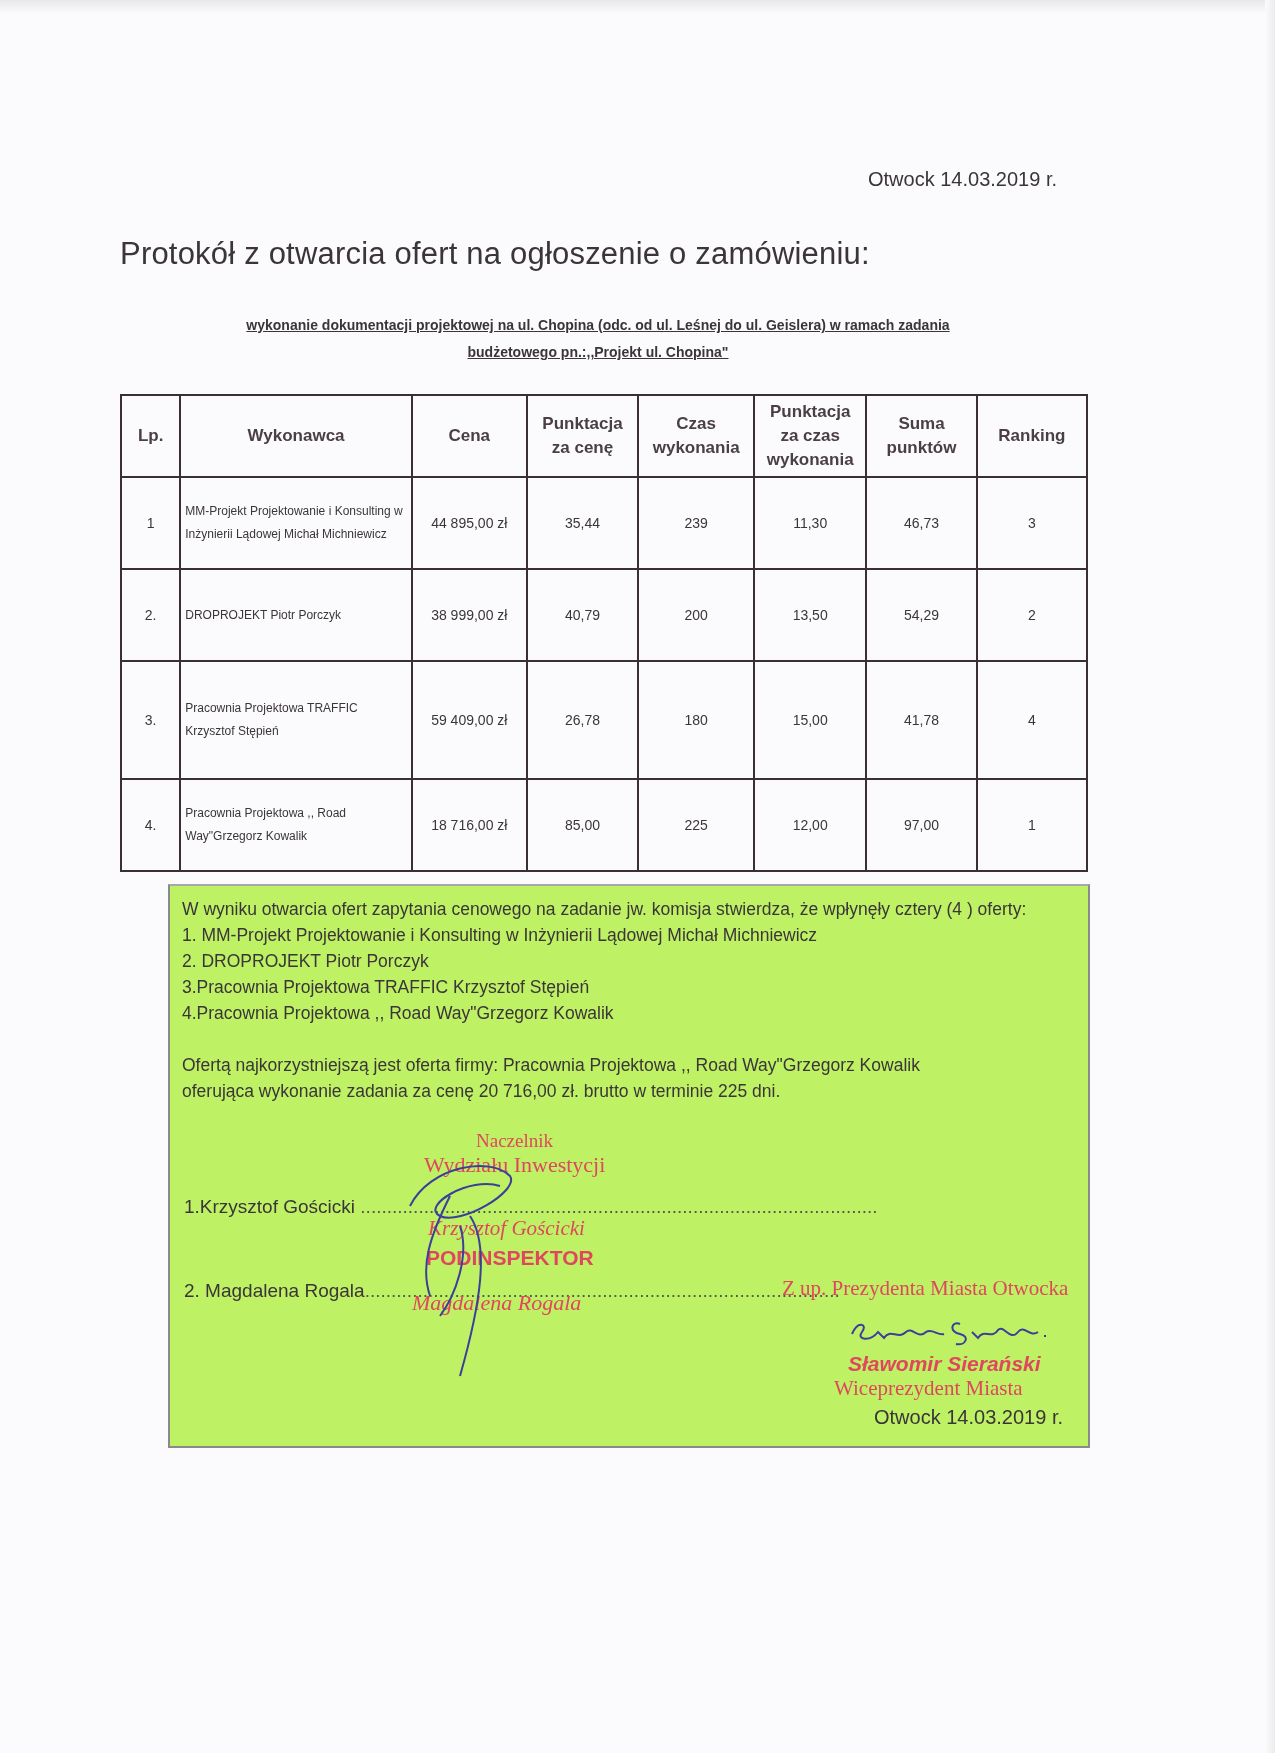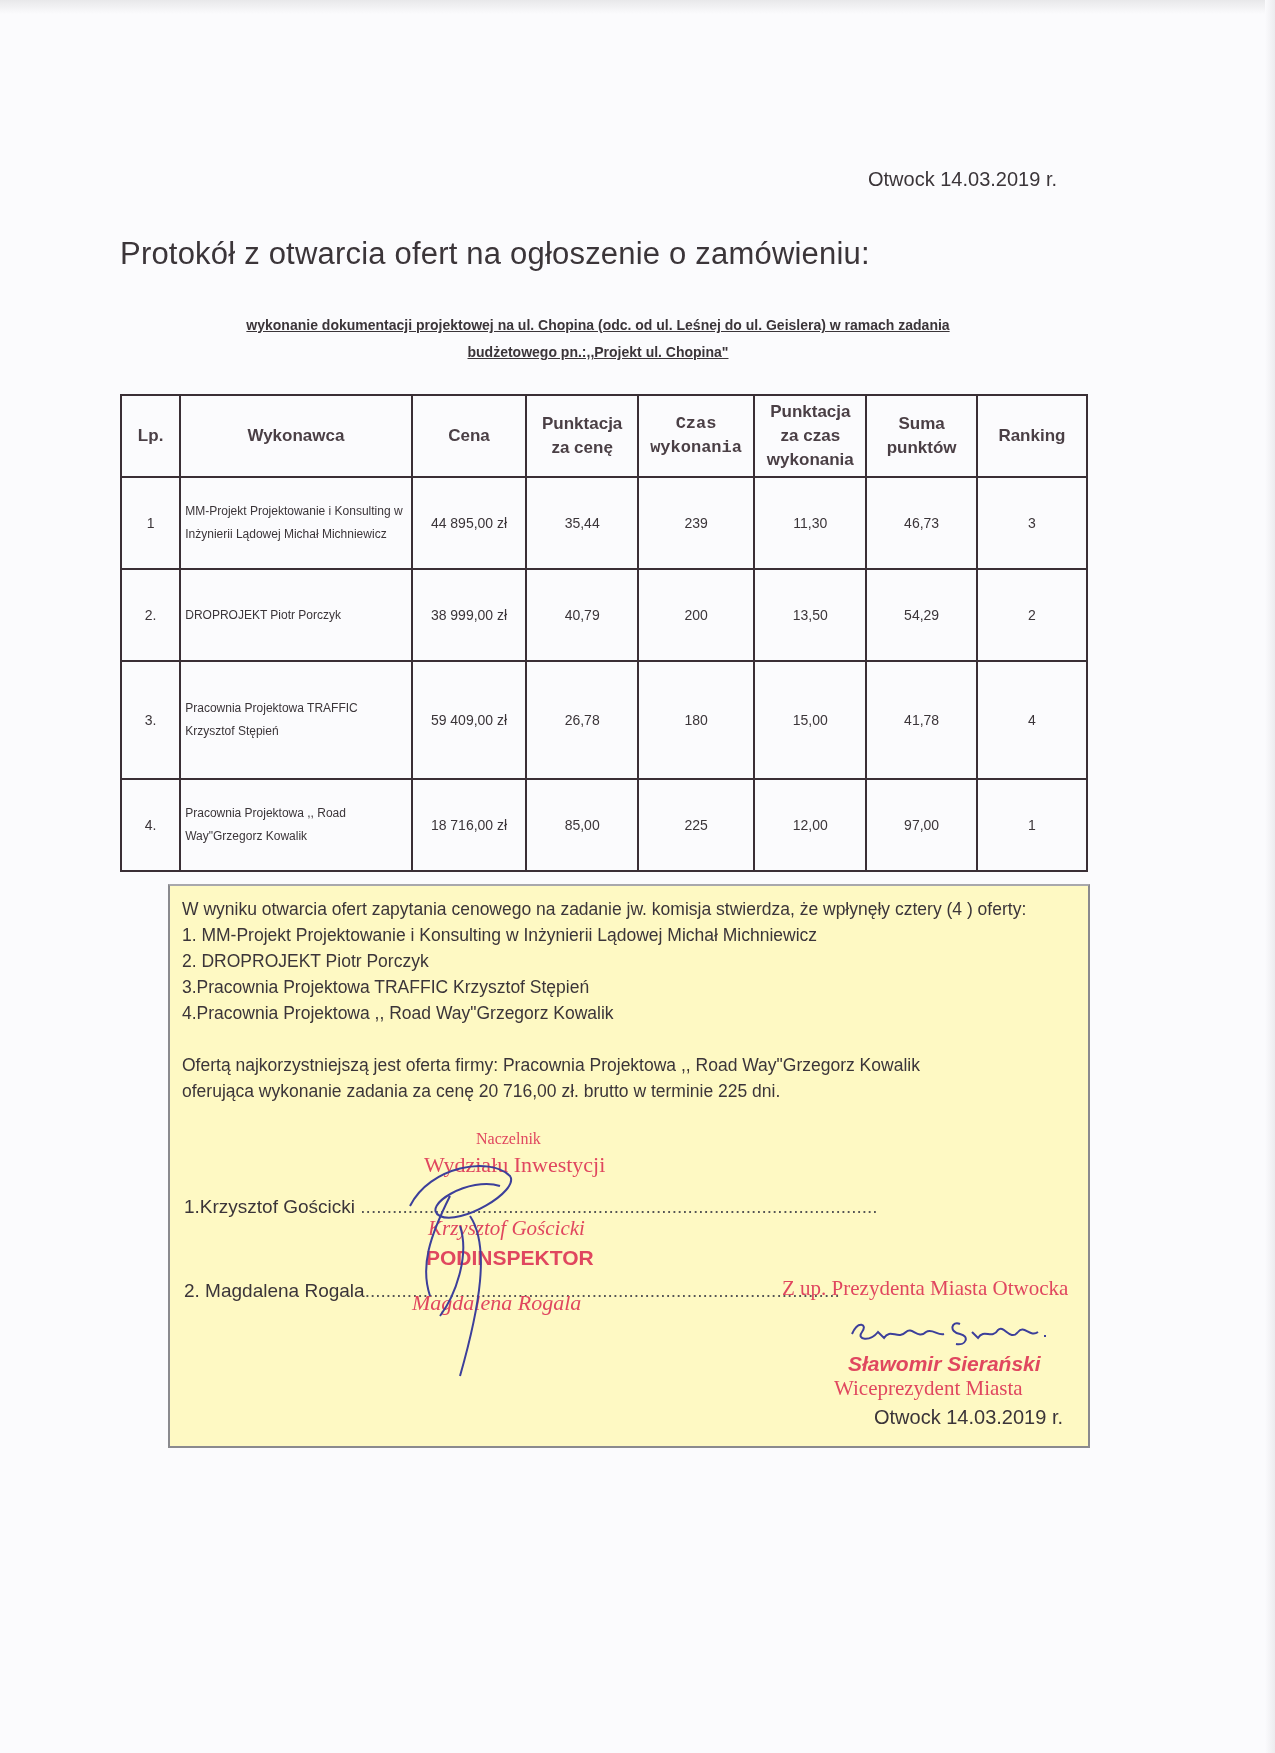--- a/index.html
+++ b/index.html
@@ -49,31 +49,31 @@
       color: #4a3f45;
     }
     table.offers td { height: 86px; }
     table.offers tr.r3 td { height: 112px; }
     table.offers tr.r4 td { height: 86px; }
     table.offers td.name { text-align: left; line-height: 23px; font-size: 12px; }
     .col-lp { width: 52px; }
     .col-name { width: 236px; }
     .col-cena { width: 112px; }
     .col-pc { width: 104px; }
-    .col-cz { width: 108px; font-family: Liberation Mono, monospace; }
+    .col-cz { width: 108px; }
     .col-pcz { width: 104px; }
     .col-suma { width: 104px; }
     .col-rank { width: 104px; }
 
     .summary-box {
       position: absolute; left: 168px; top: 884px;
       width: 918px; height: 560px;
       border: 2px solid #8a8a8e;
       border-top-color: #a8a8ac;
-      background: #fef9c3;
+      background: #bef264;
     }
     .summary-text {
       position: absolute; left: 12px; top: 10px; width: 890px;
       font-size: 17.5px; line-height: 26px; color: #3b3539;
     }
     .summary-text p { margin: 0; }
     .gap { height: 26px; }
 
     .sig-line {
       position: absolute; font-size: 19px; color: #3b3539; white-space: nowrap;
@@ -161,21 +161,21 @@
     <p>W wyniku otwarcia ofert zapytania cenowego na zadanie jw. komisja stwierdza, że wpłynęły cztery (4 ) oferty:</p>
     <p>1. MM-Projekt Projektowanie i Konsulting w Inżynierii Lądowej Michał Michniewicz</p>
     <p>2. DROPROJEKT Piotr Porczyk</p>
     <p>3.Pracownia Projektowa TRAFFIC Krzysztof Stępień</p>
     <p>4.Pracownia Projektowa ,, Road Way"Grzegorz Kowalik</p>
     <div class="gap"></div>
     <p>Ofertą najkorzystniejszą jest oferta firmy: Pracownia Projektowa ,, Road Way"Grzegorz Kowalik</p>
     <p>oferująca wykonanie zadania za cenę 20 716,00 zł. brutto w terminie 225 dni.</p>
   </div>
 
-  <div class="stamp" style="left:306px; top:244px; font-size:16px;">Naczelnik</div>
+  <div class="stamp" style="left:306px; top:244px; font-size:19px;">Naczelnik</div>
   <div class="stamp" style="left:254px; top:266px; font-size:22px;">Wydziału Inwestycji</div>
 
   <div class="sig-line" style="left:14px; top:310px;">
     <span>1.Krzysztof Gościcki</span>
     <span class="dots">..................................................................................................</span>
   </div>
   <div class="stamp italic" style="left:258px; top:330px; font-size:21px;">Krzysztof Gościcki</div>
 
   <div class="stamp bold" style="left:256px; top:360px; font-size:21px;">PODINSPEKTOR</div>
 

